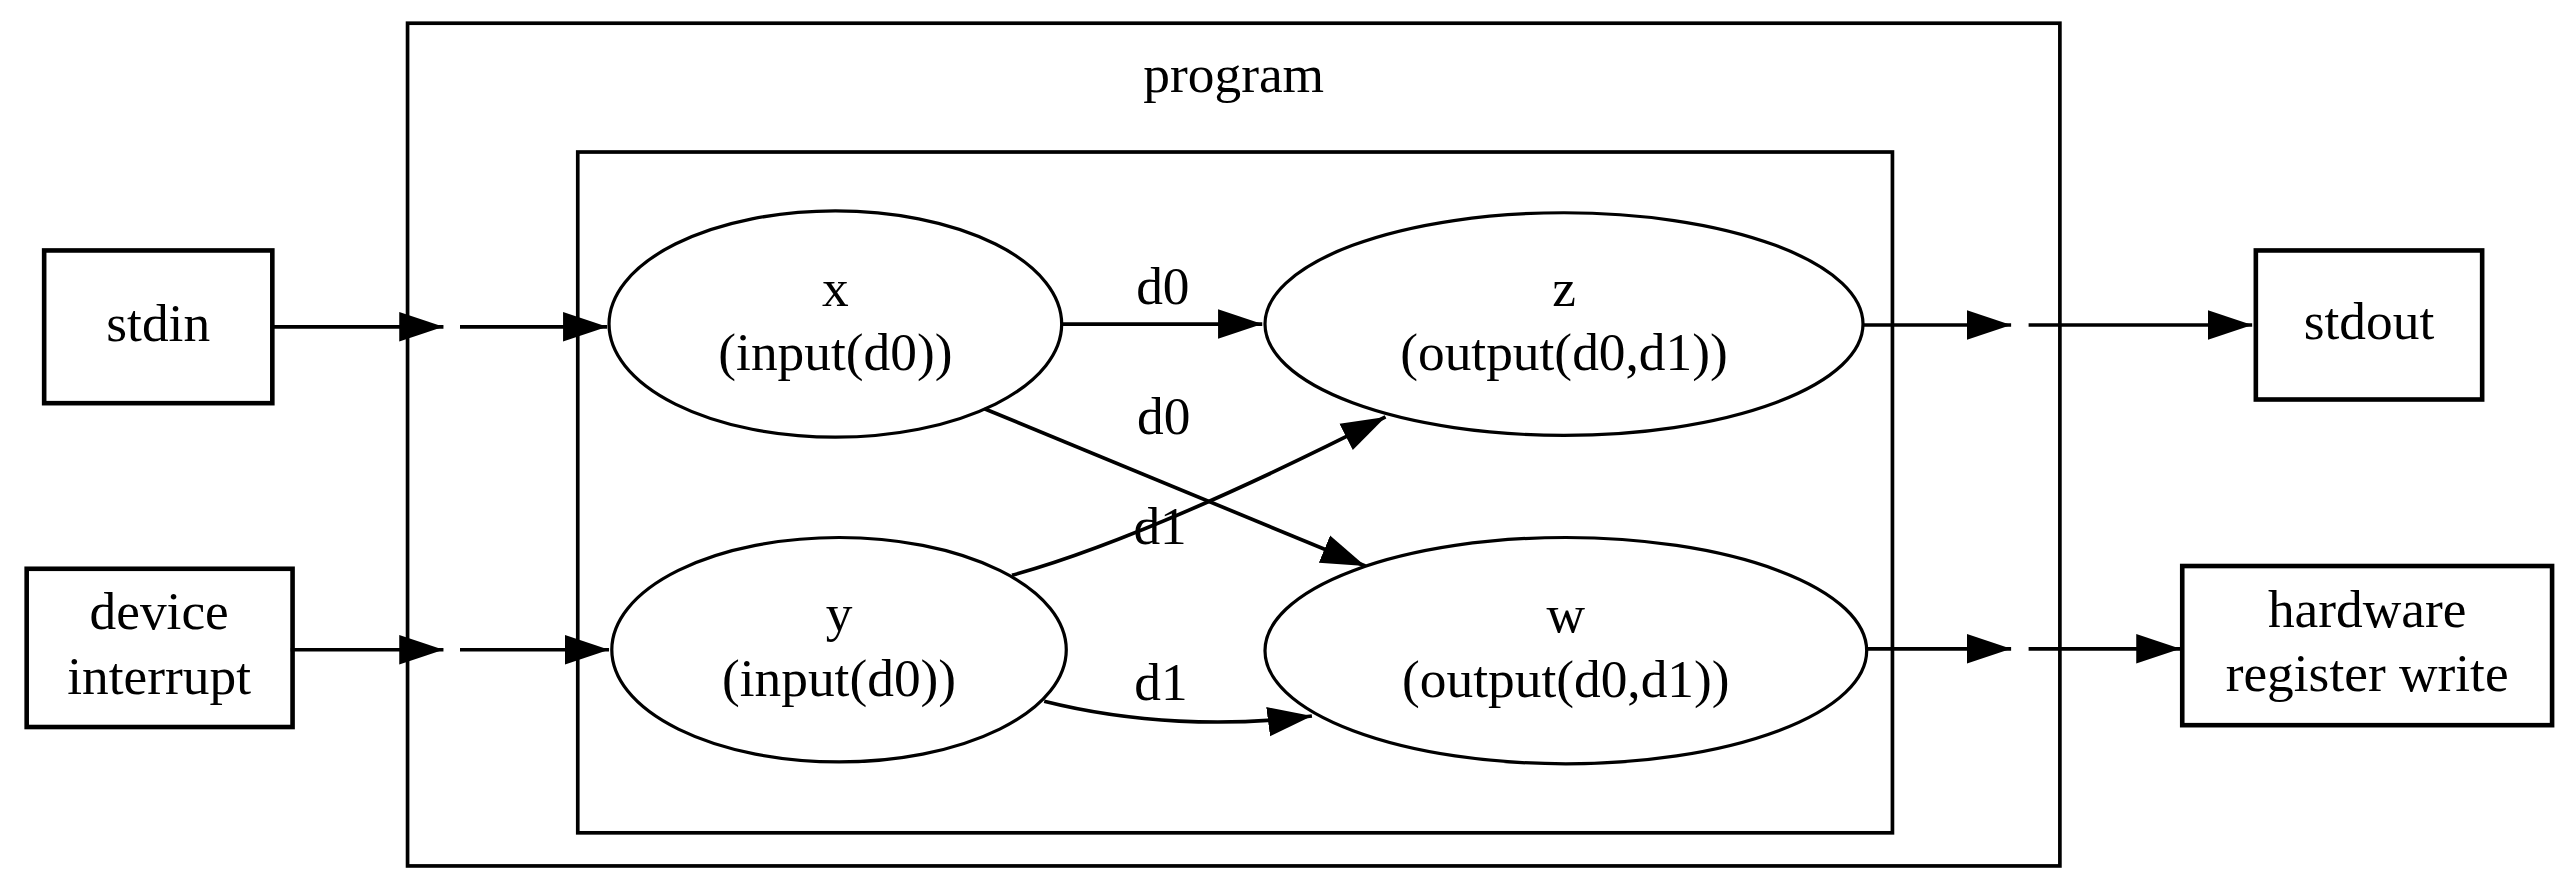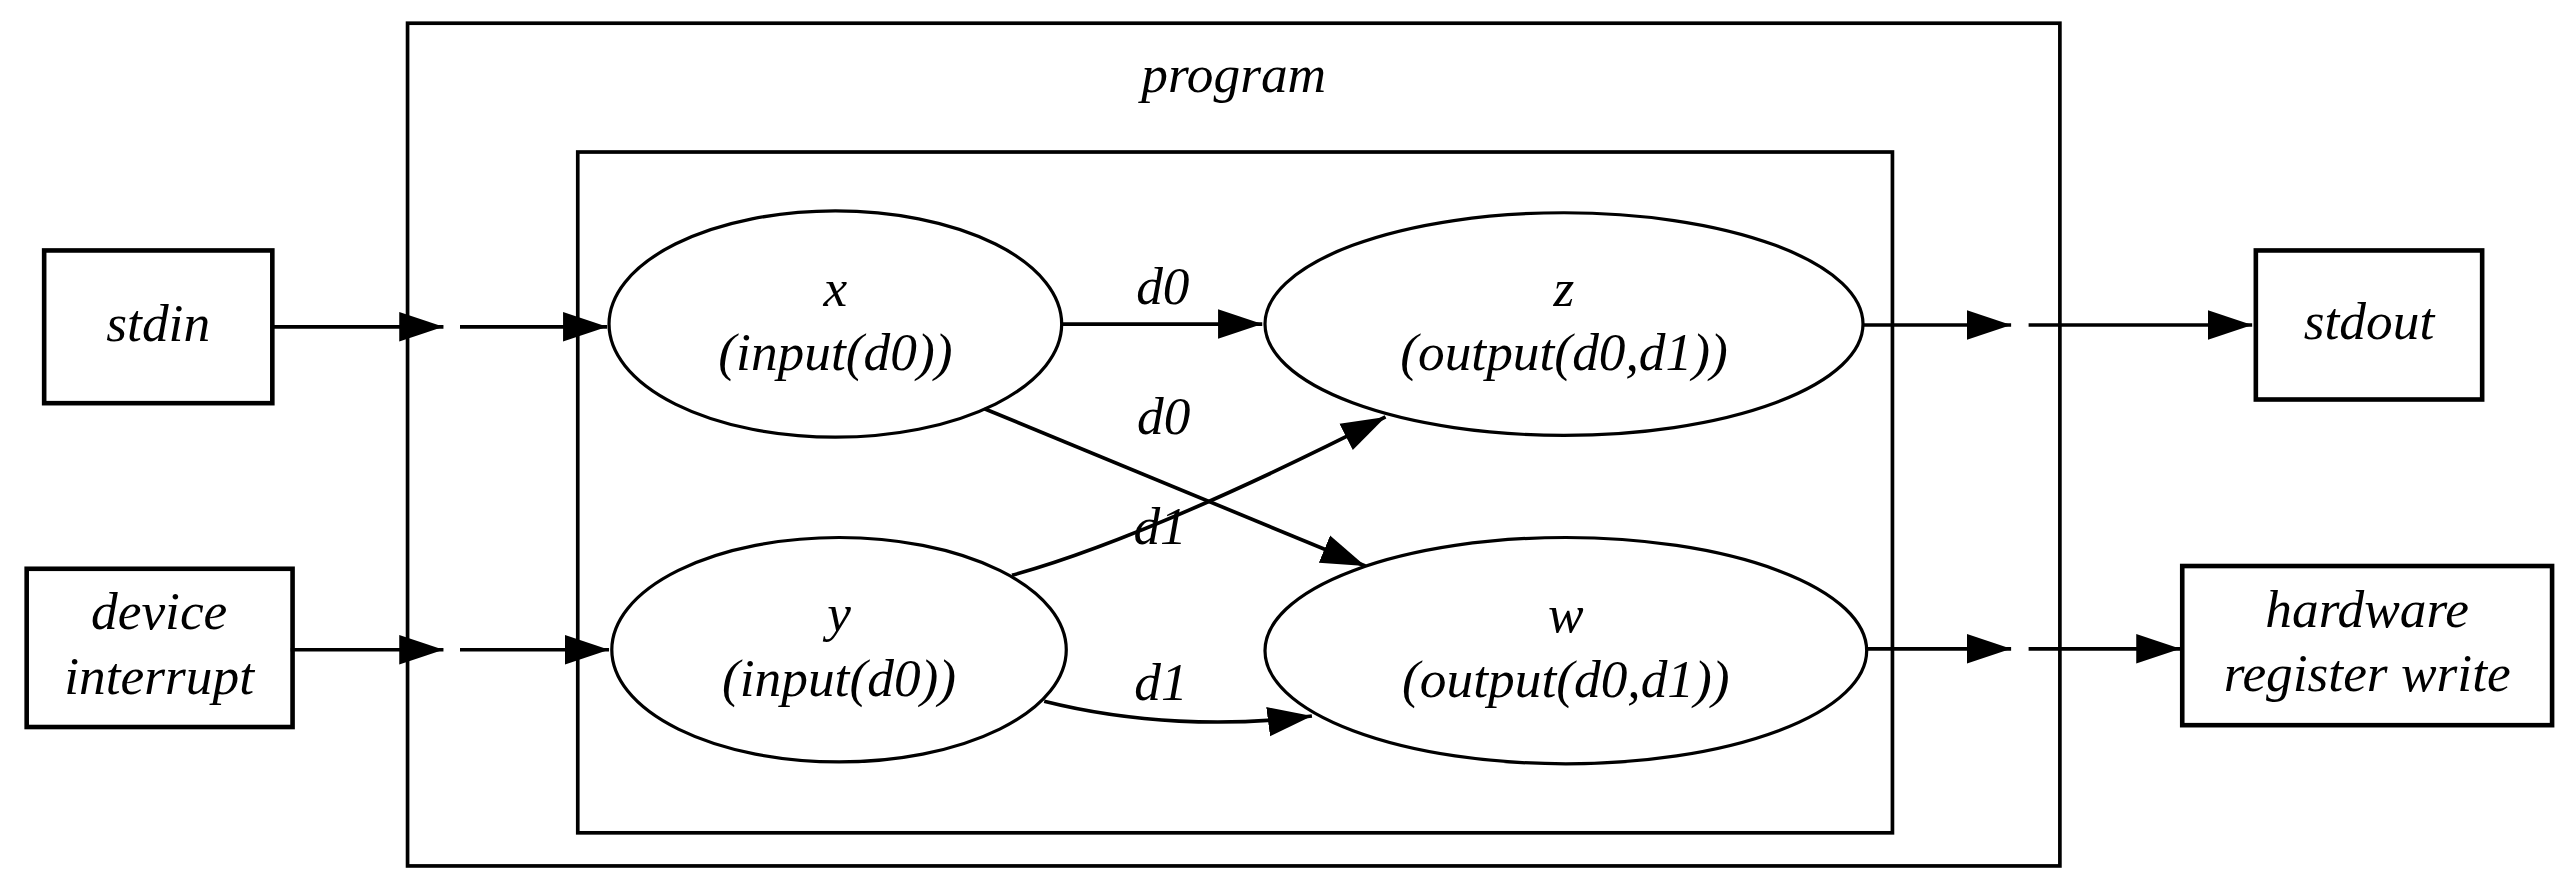--- a/index.html
+++ b/index.html
@@ -5,21 +5,20 @@
   html, body {
     margin: 0;
     padding: 0;
     background: #ffffff;
   }
   .stage {
     position: relative;
     width: 2576px;
     height: 889px;
     background: #ffffff;
-    font-style: italic;
   }
   svg text {
     font-family: "Liberation Serif", "DejaVu Serif", serif;
     font-size: 58px;
     fill: #000000;
     text-anchor: middle;
   }
   .node-shape {
     fill: #ffffff;
     stroke: #000000;

